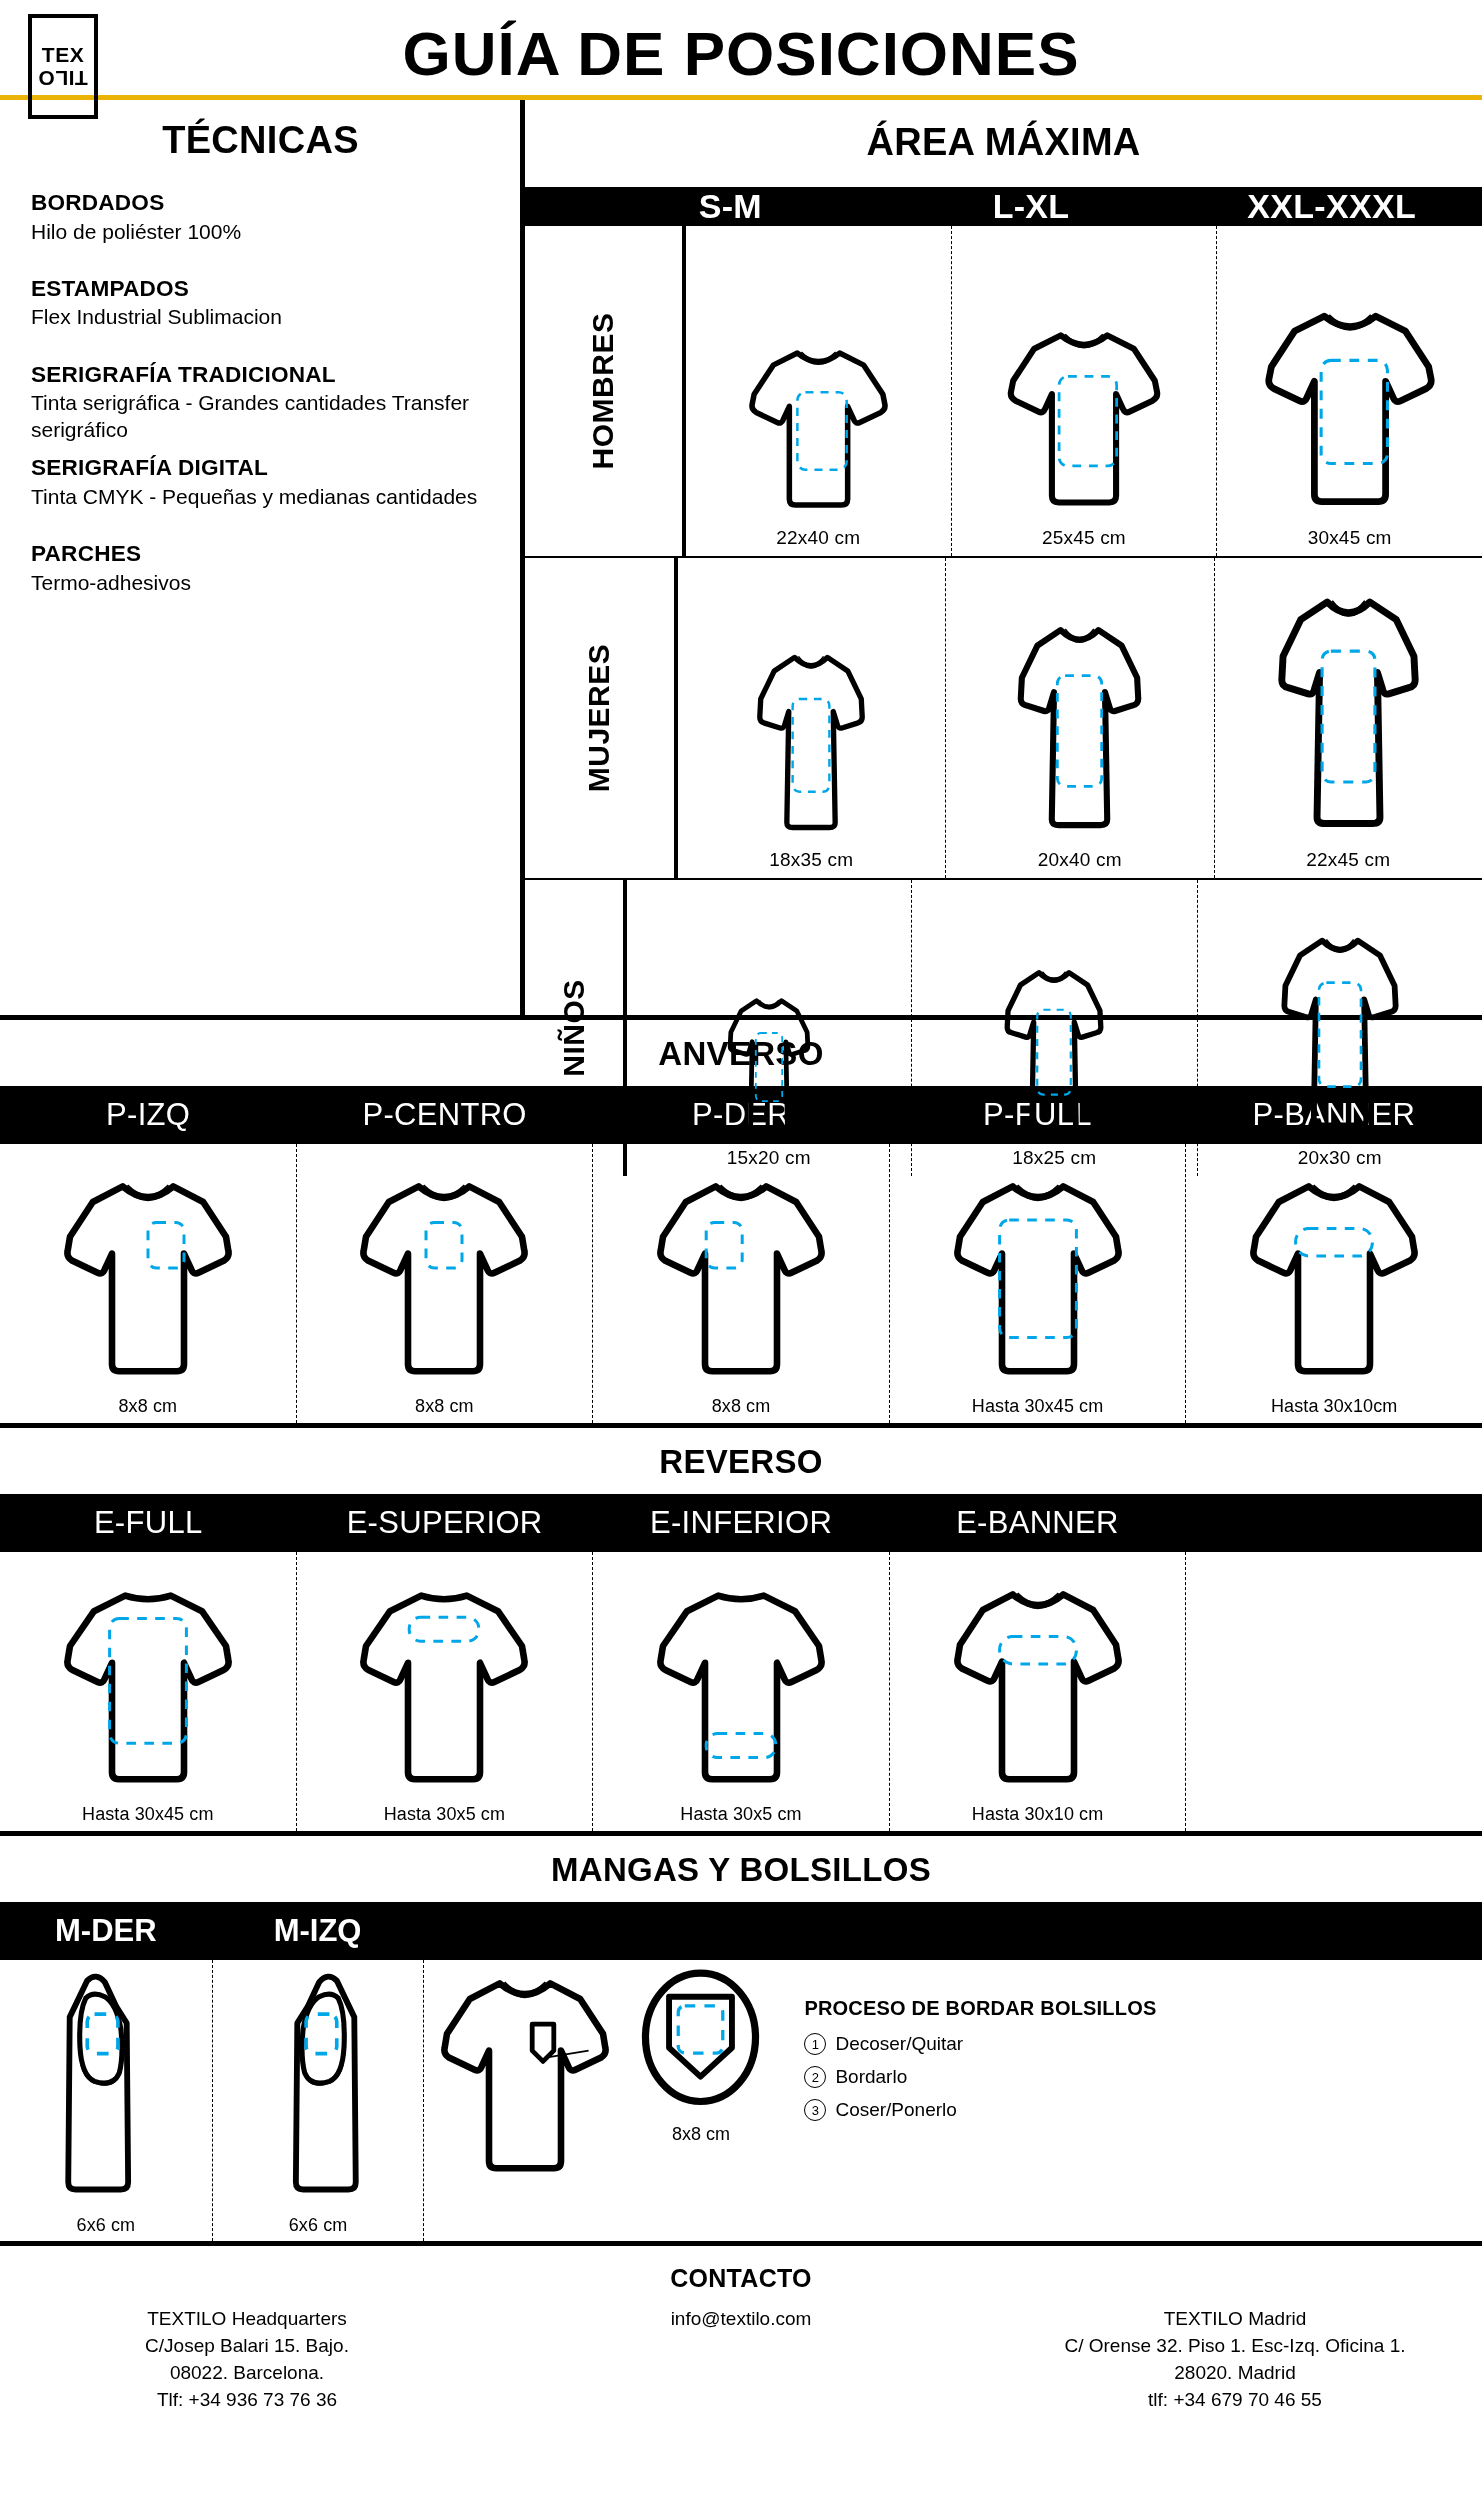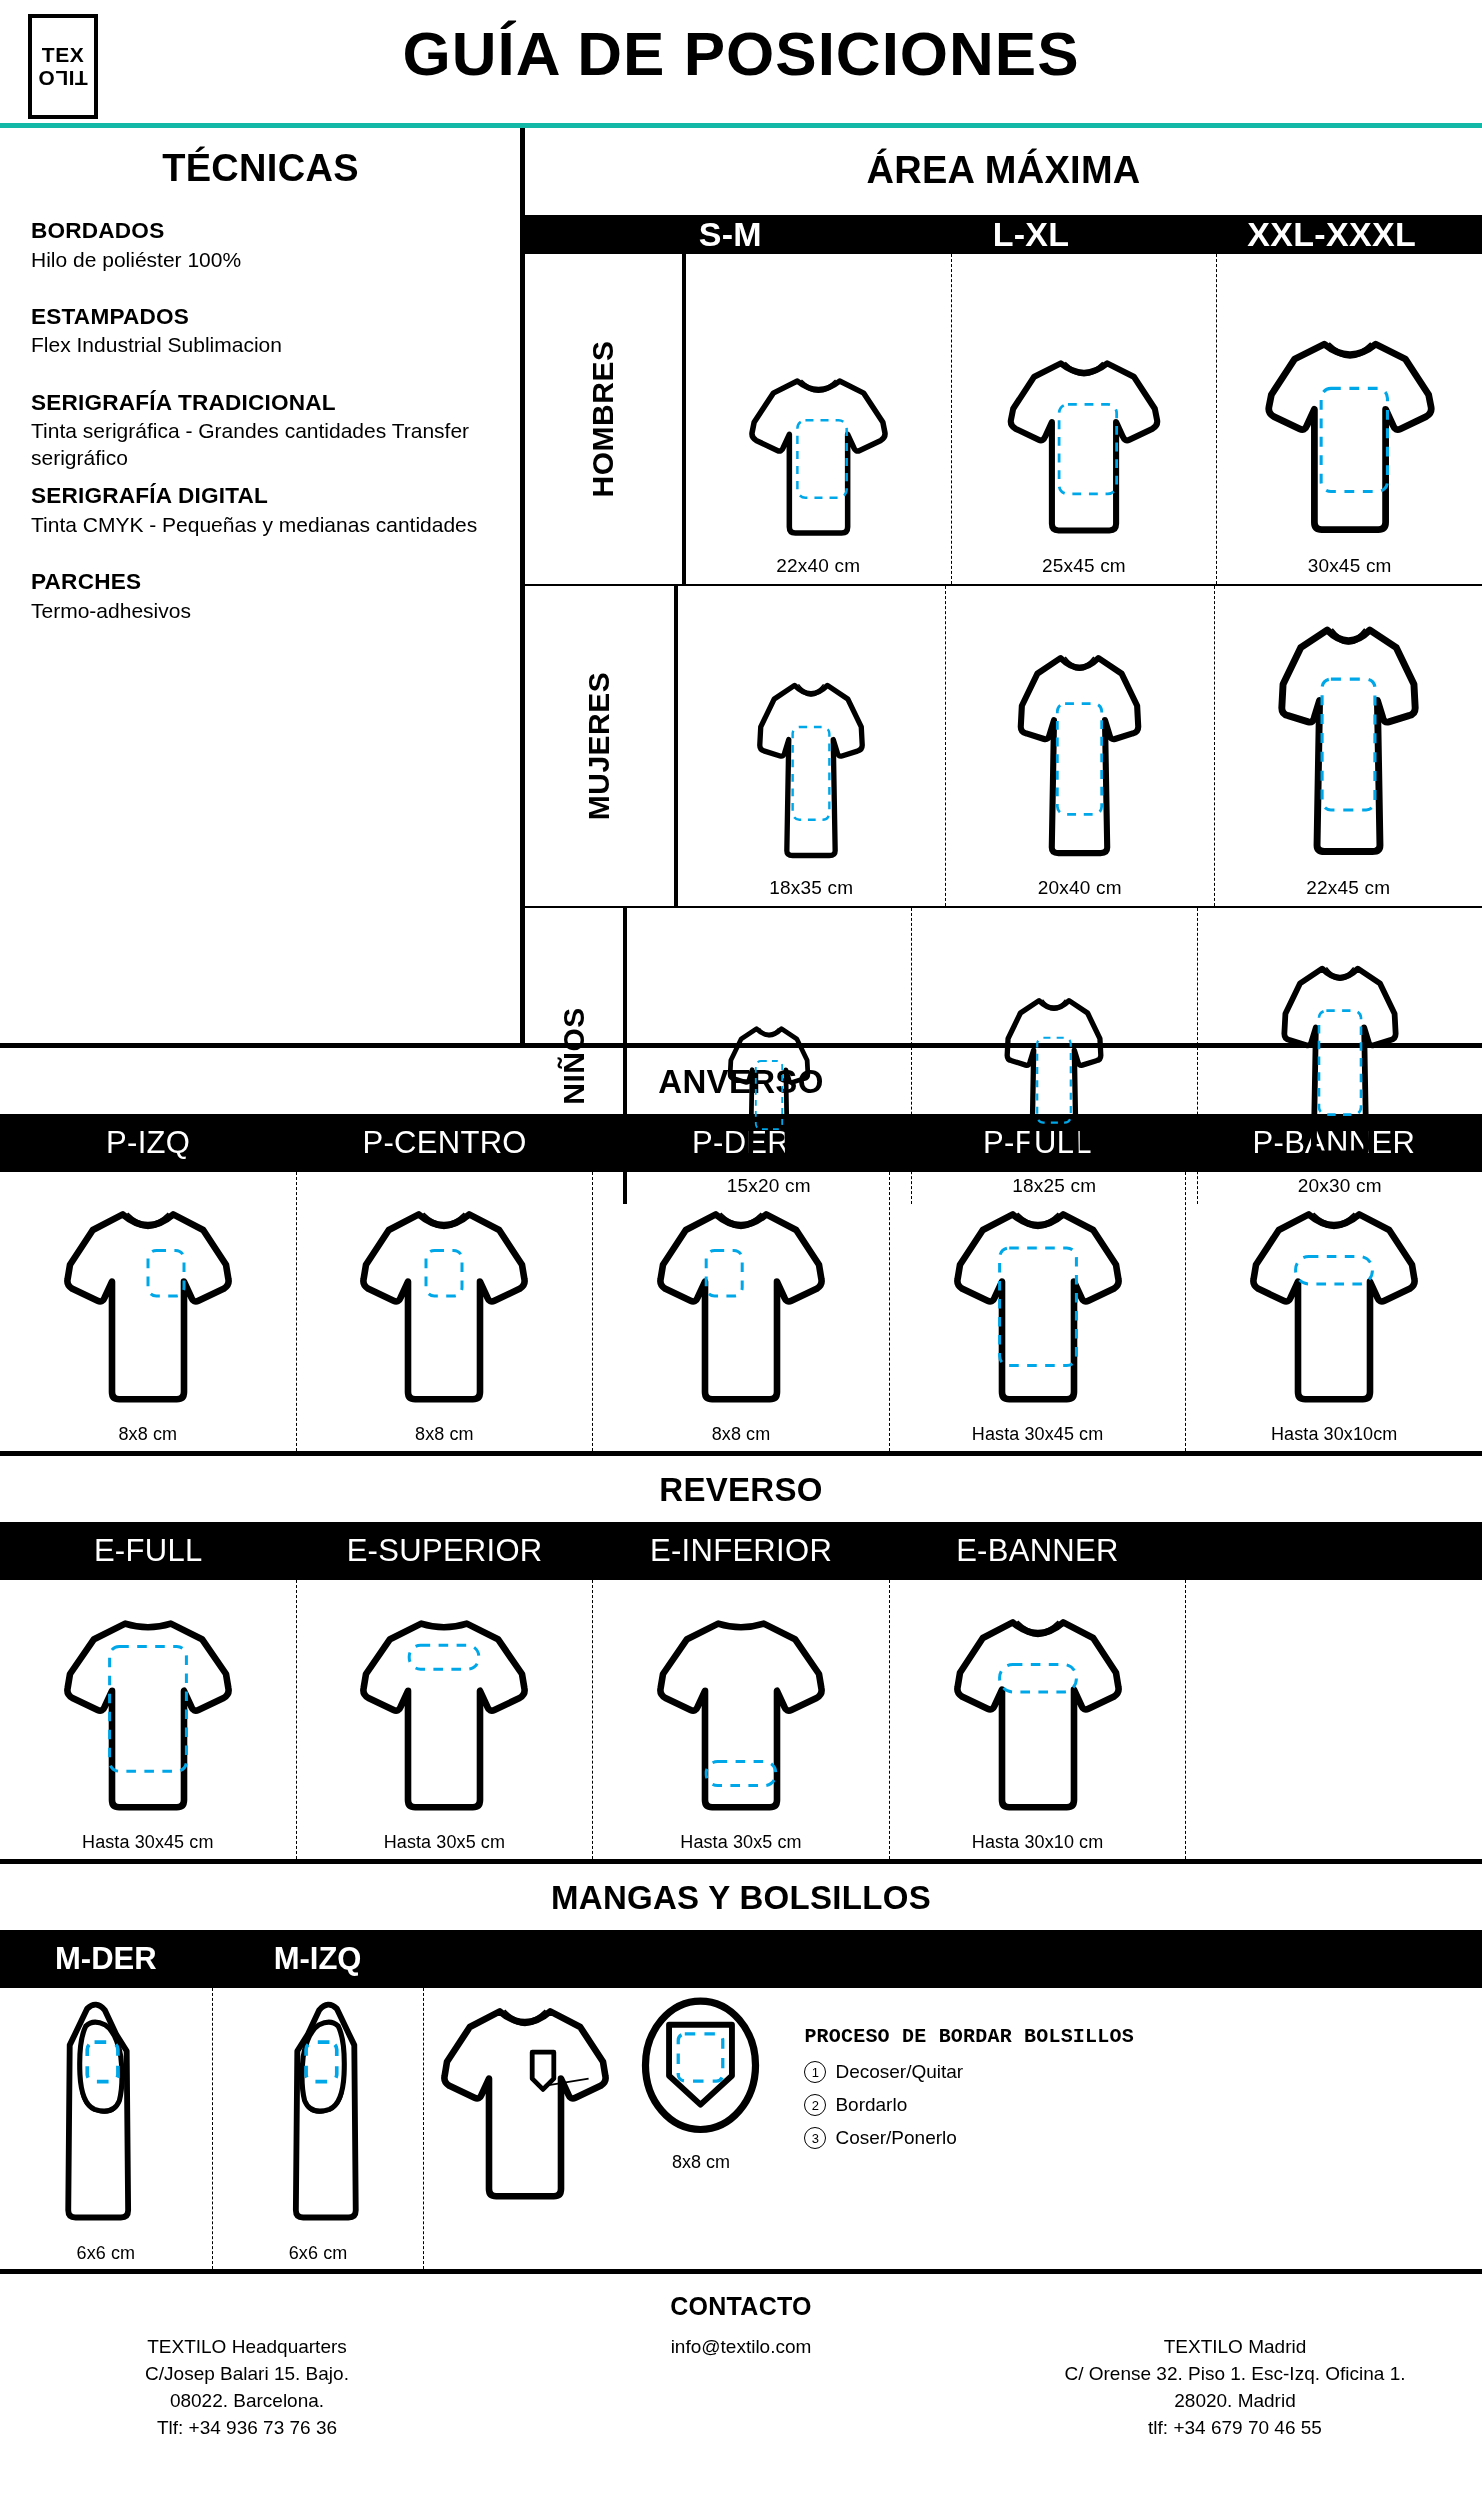--- a/index.html
+++ b/index.html
@@ -11,23 +11,23 @@
   #page {
     width: 1482px;
     height: 2871px;
     position: relative;
     background: #fff;
     overflow: hidden;
   }
 
   
   .header {
-    height: 128px;
+    height: 100px;
     position: relative;
-    border-bottom: 5px solid #14b8a6;
+    border-bottom: 5px solid #eab308;
   }
   .logo-box {
     position: absolute;
     left: 28px; top: 14px;
     width: 70px; height: 105px;
     border: 4.5px solid #000;
     display: flex; flex-direction: column;
     align-items: center; justify-content: center;
   }
   .logo-line { font-weight: 700; font-size: 21px; letter-spacing: 0.5px; line-height: 1.0; }
@@ -146,21 +146,21 @@
     flex: 0 0 calc(100%/7);
     display: flex; flex-direction: column; align-items: center; justify-content: flex-end;
     padding-bottom: 5px;
   }
   .mcell + .mcell { border-left: 1.5px dashed #000; }
   .pocket-area { flex: 1; display: flex; align-items: flex-start; padding-top: 9px; border-left: 1.5px dashed #000; }
   .pocket-shirt { width: 201px; display:flex; align-items:flex-start; justify-content:center; }
   .pocket-zoom { width: 151px; display:flex; flex-direction:column; align-items:center; }
   .pz-cap { font-size: 18px; margin-top: 4px; }
   .proceso { padding-left: 28px; padding-top: 28px; }
-  .proceso h3 { font-size: 20px; font-weight: 700; margin-bottom: 13px; letter-spacing: 0.2px; font-family: Liberation Mono, monospace; }
+  .proceso h3 { font-size: 20px; font-weight: 700; margin-bottom: 13px; letter-spacing: 0.2px; }
   .step { display: flex; align-items: center; margin-bottom: 11px; }
   .step-num {
     width: 22px; height: 22px; border: 1.5px solid #000; border-radius: 50%;
     display: flex; align-items: center; justify-content: center;
     font-size: 13px; margin-right: 9px; flex: 0 0 auto;
   }
   .step-label { font-size: 19px; }
 
   
   .footer { padding-top: 18px; }

